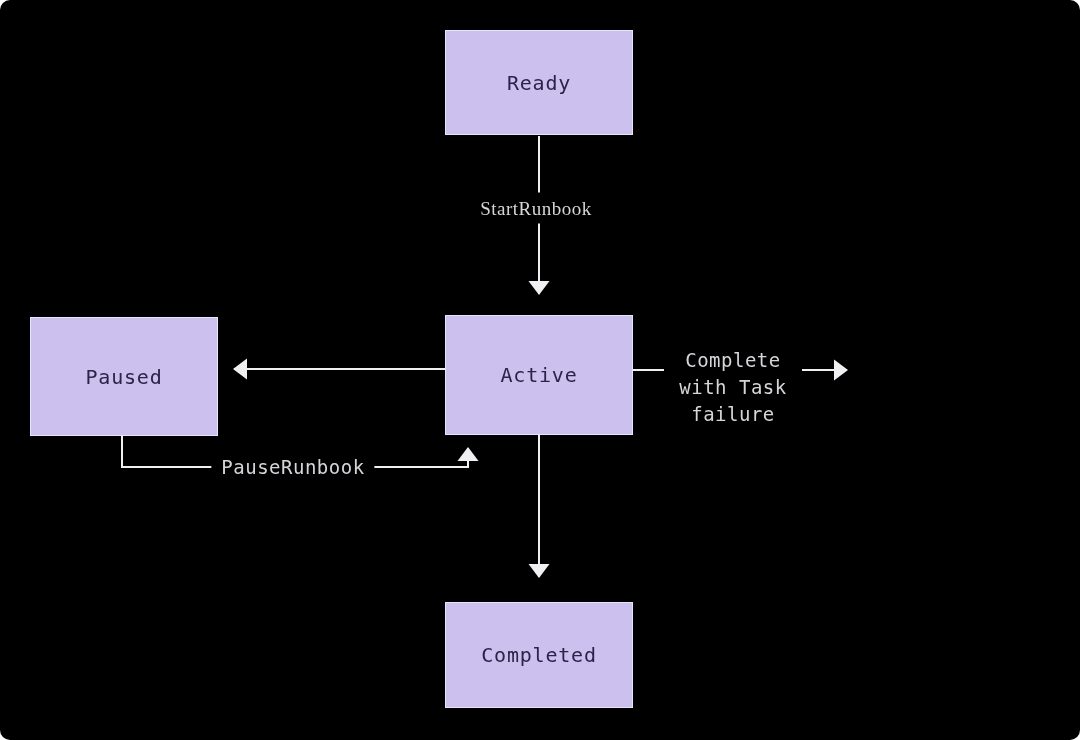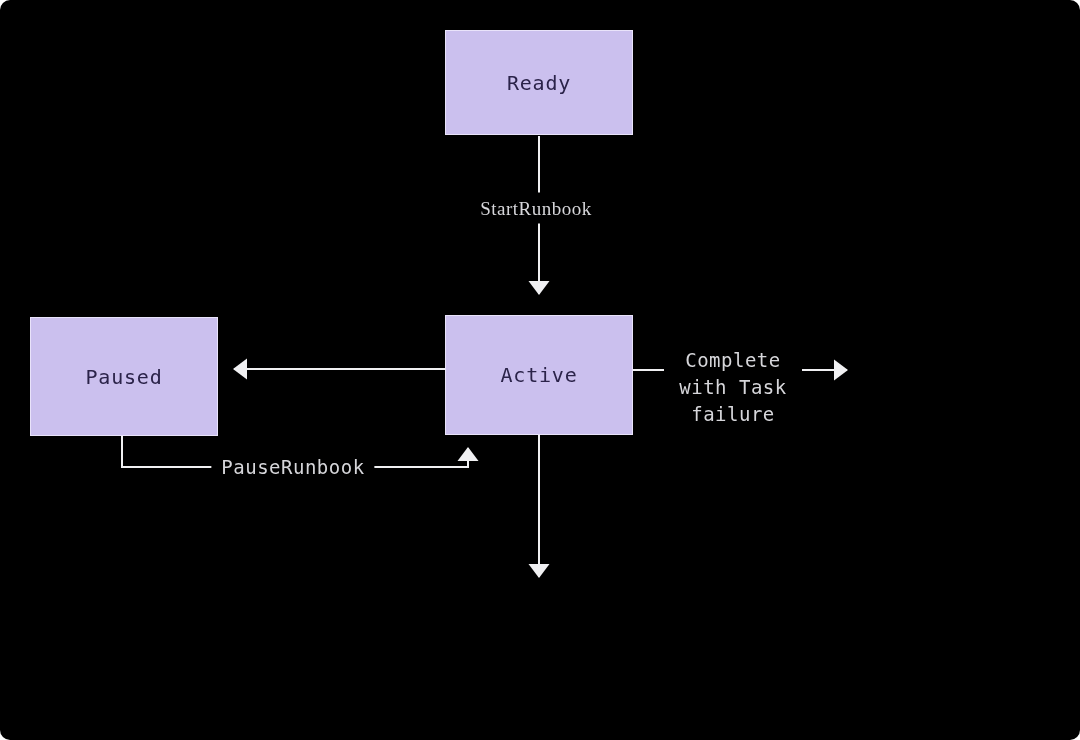--- a/index.html
+++ b/index.html
@@ -85,18 +85,21 @@
 
   <div class="node node-ready">
     <span>Ready</span>
   </div>
   <div class="node node-paused">
     <span>Paused</span>
   </div>
   <div class="node node-active">
     <span>Active</span>
   </div>
+  <div class="node node-completed">
+    <span>Completed</span>
+  </div>
 
   <div class="edge-label label-start">StartRunbook</div>
   <div class="edge-label label-fail">Complete with Task failure</div>
   <div class="edge-label label-resume">PauseRunbook</div>
 
 </div>
 
 </body></html>

